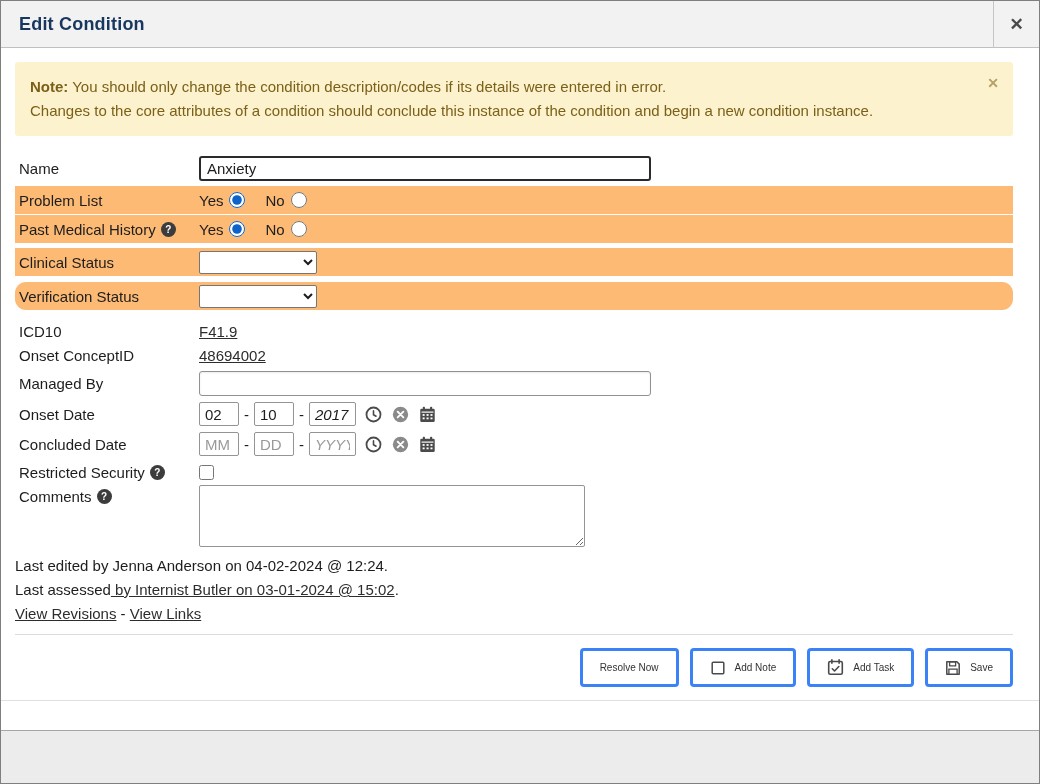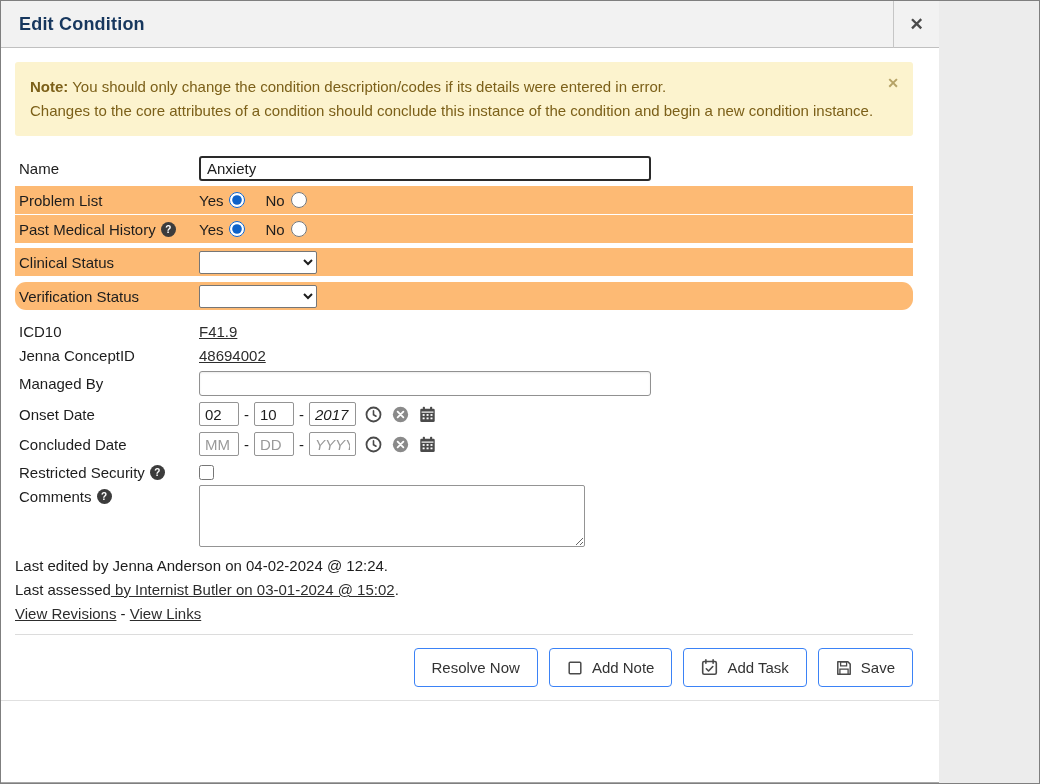--- a/index.html
+++ b/index.html
@@ -6,21 +6,21 @@
   html, body { width: 1040px; height: 784px; }
   body {
     font-family: "Liberation Sans", sans-serif;
     background: #ececec;
     overflow: hidden;
   }
   .window {
     width: 1040px; height: 784px;
     border: 1px solid #7f7f7f;
     background: #ececec;
-    display: flex; flex-direction: row;
+    display: flex; flex-direction: column;
   }
   .modal { background: #fff; border-bottom: 1px solid #a6a6a6; }
 
   
   .modal-header {
     height: 47px; background: #f2f2f2;
     border-bottom: 1px solid #c0c0c0;
     display: flex; align-items: center; justify-content: space-between;
   }
   .modal-title {
@@ -131,23 +131,23 @@
   }
 
   .meta { margin-top: 7px; font-size: 15px; color: #1d1d1d; line-height: 24px; }
 
   .divider { border: none; border-top: 1px solid #dcdcdc; margin-top: 8px; }
 
   .btn-row { display: flex; justify-content: flex-end; gap: 11px; margin-top: 13px; }
   .btn {
     display: inline-flex; align-items: center; gap: 9px;
     height: 39px; padding: 0 17px;
-    background: #fff; border: 1px solid #3b82f6; border-radius: 4px;
-    font-family: "Liberation Sans", sans-serif;
-    font-size: 15px; color: #333; cursor: pointer;
+    background: #fff; border: 3px solid #3b82f6; border-radius: 4px;
+    font-family: "Liberation Sans", sans-serif;
+    font-size: 10px; color: #333; cursor: pointer;
   }
   .btn .icon { display: inline-flex; }
 
   .modal-footer-pad { height: 30px; background: #fff; border-top: 1px solid #e0e0e0; }
   .page-rest { flex: 1; background: #ececec; }
 </style>
 </head>
 <body>
 
 <div class="window">
@@ -225,21 +225,21 @@
         <div class="label">
             <span>ICD10</span>
           </div>
         <div class="control">
           <a class="link">F41.9</a>
         </div>
       </div>
 
       <div class="row row-code">
         <div class="label">
-            <span>Jenna ConceptID</span>
+            <span>Onset ConceptID</span>
           </div>
         <div class="control">
           <a class="link">48694002</a>
         </div>
       </div>
 
       <div class="row row-managed">
         <div class="label">
             <span>Managed By</span>
           </div>

